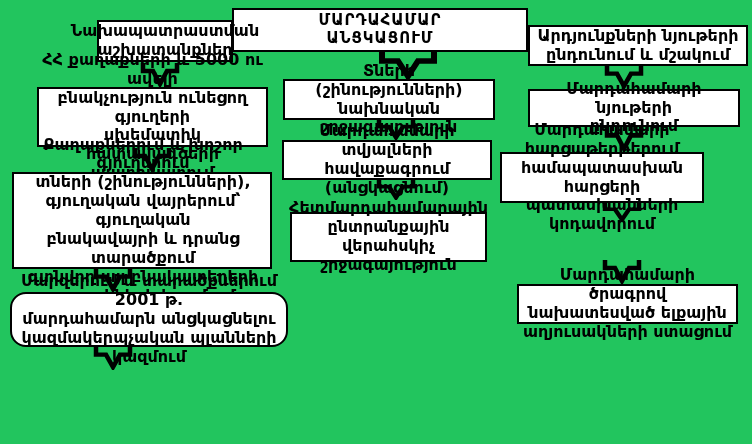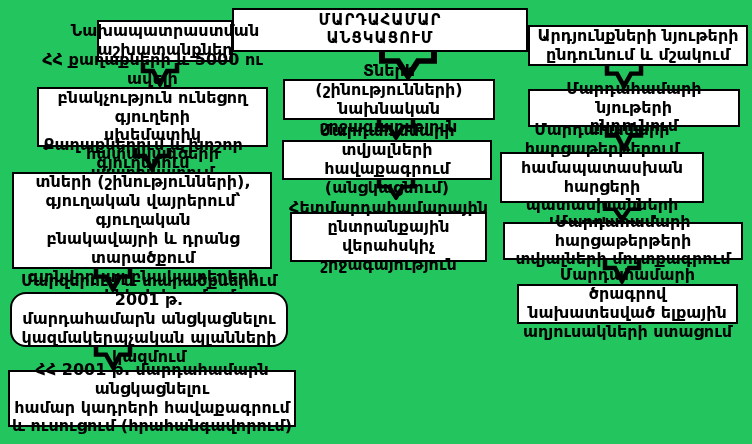--- a/index.html
+++ b/index.html
@@ -59,41 +59,36 @@
 պատրաստում</div>
   <div class="box left-align" style="left:12px;top:172px;width:260px;height:97px;">Քաղաքներում և խոշոր գյուղերում
 տների (շինությունների),
 գյուղական վայրերում՝ գյուղական
 բնակավայրի և դրանց տարածքում
 գտնվող այլ բնակատեղերի
 ցուցակների կազմում</div>
   <div class="box" style="left:10px;top:292px;width:278px;height:55px;border-radius:16px;">Մարզերում և տարածքներում 2001 թ.
 մարդահամարն անցկացնելու
 կազմակերպչական պլանների կազմում</div>
-  <div class="box" style="left:8px;top:370px;width:288px;height:57px;">ՀՀ 2001 թ. մարդահամարն անցկացնելու
-համար կադրերի հավաքագրում
-և ուսուցում (հրահանգավորում)</div>
 
   <div class="box" style="left:282px;top:140px;width:210px;height:40px;">Մարդահամարի տվյալների
 հավաքագրում (անցկացնում)</div>
   <div class="box" style="left:283px;top:79px;width:212px;height:41px;">Տների (շինությունների)
 նախնական շրջագայություն</div>
   <div class="box" style="left:290px;top:212px;width:197px;height:50px;">Հետմարդահամարային
 ընտրանքային վերահսկիչ
 շրջագայություն</div>
 
   <div class="box" style="left:528px;top:25px;width:220px;height:41px;">Արդյունքների նյութերի
 ընդունում և մշակում</div>
   <div class="box" style="left:528px;top:89px;width:212px;height:38px;">Մարդահամարի նյութերի
 ընդունում</div>
   <div class="box" style="left:500px;top:152px;width:204px;height:51px;">Մարդահամարի հարցաթերթերում
 համապատասխան հարցերի
 պատասխանների կոդավորում</div>
-  <div class="box" style="left:503px;top:222px;width:240px;height:38px;">Մարդահամարի հարցաթերթերի
-տվյալների մուտքագրում</div>
   <div class="box" style="left:517px;top:284px;width:221px;height:40px;">Մարդահամարի ծրագրով
 նախատեսված ելքային
 աղյուսակների ստացում</div>
 
   <div class="arrow" style="left:366px;top:52px;">
     <svg width="84" height="27" viewBox="0 0 84 30" preserveAspectRatio="none">
       <path d="M16 0 L16 10 L32 10 L42 27 L52 10 L68 10 L68 0" fill="none" stroke="#000" stroke-width="6" stroke-linejoin="miter"></path>
     </svg>
   </div>
 

